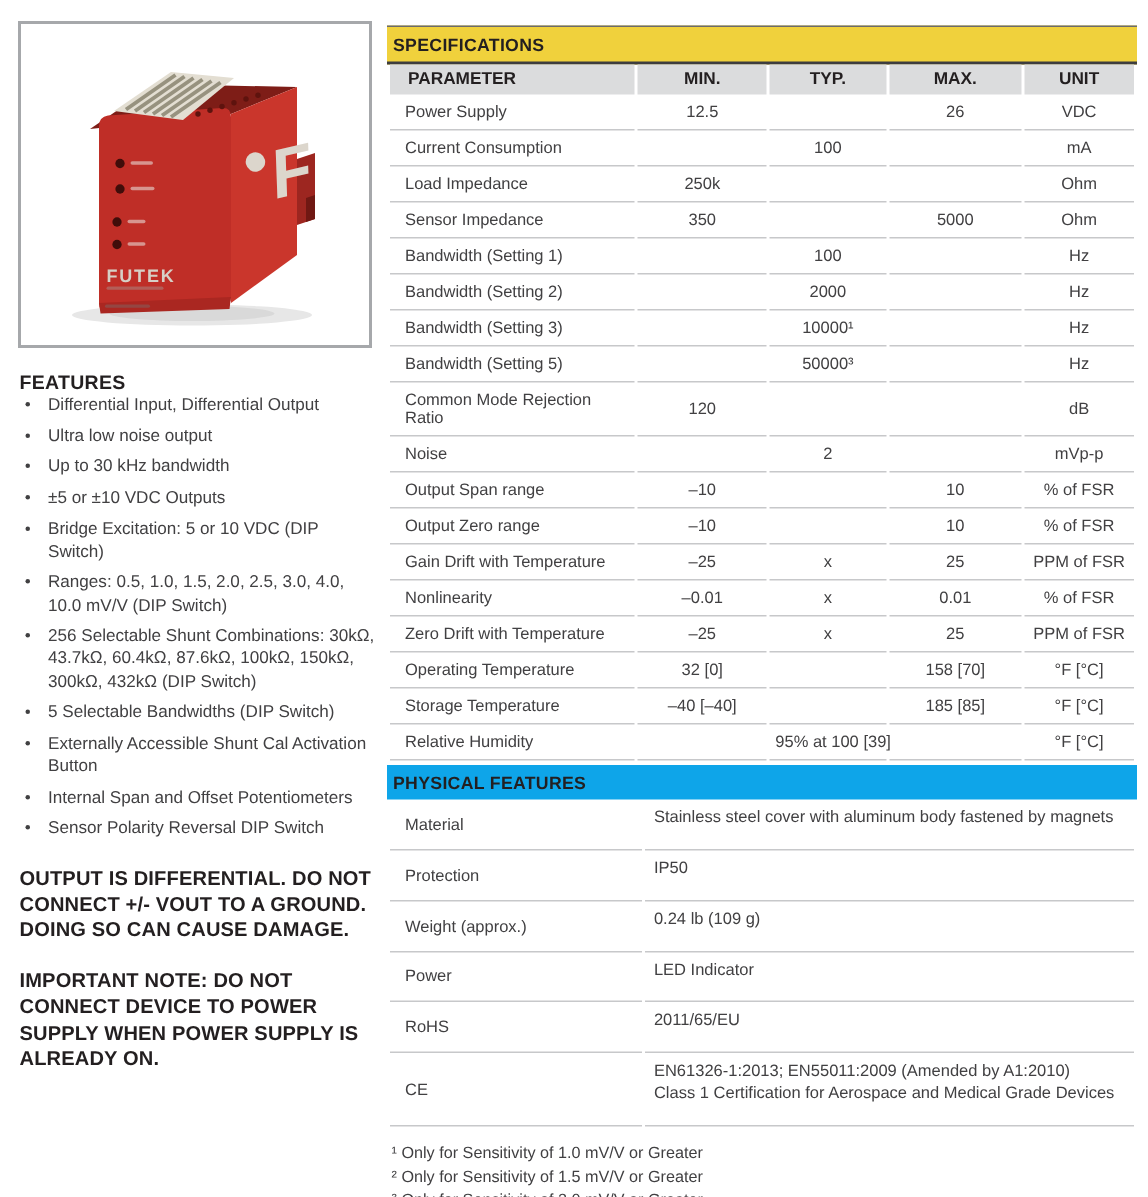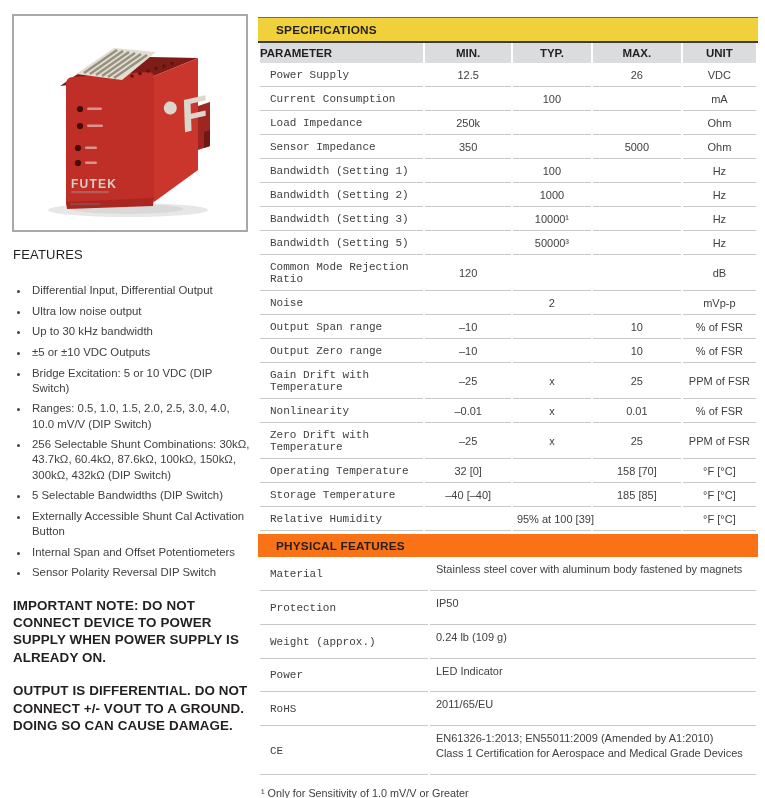--- a/index.html
+++ b/index.html
@@ -8,51 +8,51 @@
     width:765px; height:798px; position:relative; overflow:hidden;
     font-family:"Liberation Sans", sans-serif; color:#414042;
   }
   
   .left-col { position:absolute; left:12px; top:14px; width:240px; }
   .product-frame {
     width:236px; height:218px; border:2px solid #a6a8ab; background:#ffffff;
     overflow:hidden;
   }
   .features-title {
-    font-size:13px; font-weight:normal; color:#231f20; letter-spacing:.2px;
-    margin:15px 0 21px 1px;
+    font-size:13px; font-weight:bold; color:#231f20; letter-spacing:.2px;
+    margin:15px 0 1px 1px;
   }
   .features-list { margin-left:3px; padding-left:15px; }
   .feature-item {
     font-size:11.4px; line-height:1.33; margin-bottom:5.5px; color:#414042;
     padding-left:2px;
   }
   .note {
     font-size:13.4px; font-weight:bold; color:#231f20; line-height:1.3;
     margin:16px 0 0 1px; letter-spacing:.1px;
   }
   
   .right-col { position:absolute; left:258px; top:17px; width:500px; }
   .bar {
     font-size:11.8px; font-weight:bold; color:#231f20; letter-spacing:.2px;
-    padding:5px 12px 4px 18px;
+    padding:5px 12px 4px 4px;
   }
   .bar-yellow { background:#f0d13c; border-top:1px solid #6a6b6e; border-bottom:2px solid #3d3d3f; }
-  .bar-gray { background:#f97316; margin-top:3px; }
+  .bar-gray { background:#0ea5e9; margin-top:3px; }
   table { width:100%; border-collapse:separate; border-spacing:2px 0; table-layout:fixed; }
   th {
     background:#dbdcdd; font-size:11.5px; font-weight:bold; color:#231f20;
     padding:4px 4px; white-space:nowrap;
   }
-  th.c-param { text-align:left; padding-left:0; }
+  th.c-param { text-align:left; padding-left:12px; }
   td {
     font-size:11px; color:#414042; padding:6px 4px 5px 4px; text-align:center;
     border-bottom:1px solid #c7c8ca; white-space:nowrap; overflow:visible;
   }
-  td.c-param { text-align:left; padding-left:10px; white-space:normal;font-family:Liberation Mono, monospace; }
+  td.c-param { text-align:left; padding-left:10px; white-space:normal; }
   th.c-unit, td.c-unit { }
   
   .kv-table td { text-align:left; }
   .kv-table td.v { padding-left:6px; white-space:normal; line-height:1.35; padding-top:5px; padding-bottom:13px; }
   .footnotes { margin-top:11px; padding-left:3px; }
   .footnote { font-size:10.8px; line-height:1.46; color:#414042; }
 </style>
 </head>
 <body>
 
@@ -138,22 +138,22 @@
         <li class="feature-item">5 Selectable Bandwidths (DIP Switch)</li>
 
         <li class="feature-item">Externally Accessible Shunt Cal Activation Button</li>
 
         <li class="feature-item">Internal Span and Offset Potentiometers</li>
 
         <li class="feature-item">Sensor Polarity Reversal DIP Switch</li>
 
     </ul>
 
+    <p class="note">OUTPUT IS DIFFERENTIAL. DO NOT CONNECT +/- VOUT TO A GROUND. DOING SO CAN CAUSE DAMAGE.</p>
     <p class="note">IMPORTANT NOTE: DO NOT CONNECT DEVICE TO POWER SUPPLY WHEN POWER SUPPLY IS ALREADY ON.</p>
-    <p class="note">OUTPUT IS DIFFERENTIAL. DO NOT CONNECT +/- VOUT TO A GROUND. DOING SO CAN CAUSE DAMAGE.</p>
   </div>
 
   <div class="right-col">
 
     <div class="bar bar-yellow">SPECIFICATIONS</div>
 
     <table class="spec-table">
       <colgroup>
         <col style="width:33.5%">
           <col style="width:17.5%">
@@ -208,21 +208,21 @@
             <td class="c-param">Bandwidth (Setting 1)</td>
             <td></td>
             <td>100</td>
             <td></td>
             <td class="c-unit">Hz</td>
           </tr>
 
           <tr>
             <td class="c-param">Bandwidth (Setting 2)</td>
             <td></td>
-            <td>1000</td>
+            <td>2000</td>
             <td></td>
             <td class="c-unit">Hz</td>
           </tr>
 
           <tr>
             <td class="c-param">Bandwidth (Setting 3)</td>
             <td></td>
             <td>10000¹</td>
             <td></td>
             <td class="c-unit">Hz</td>

